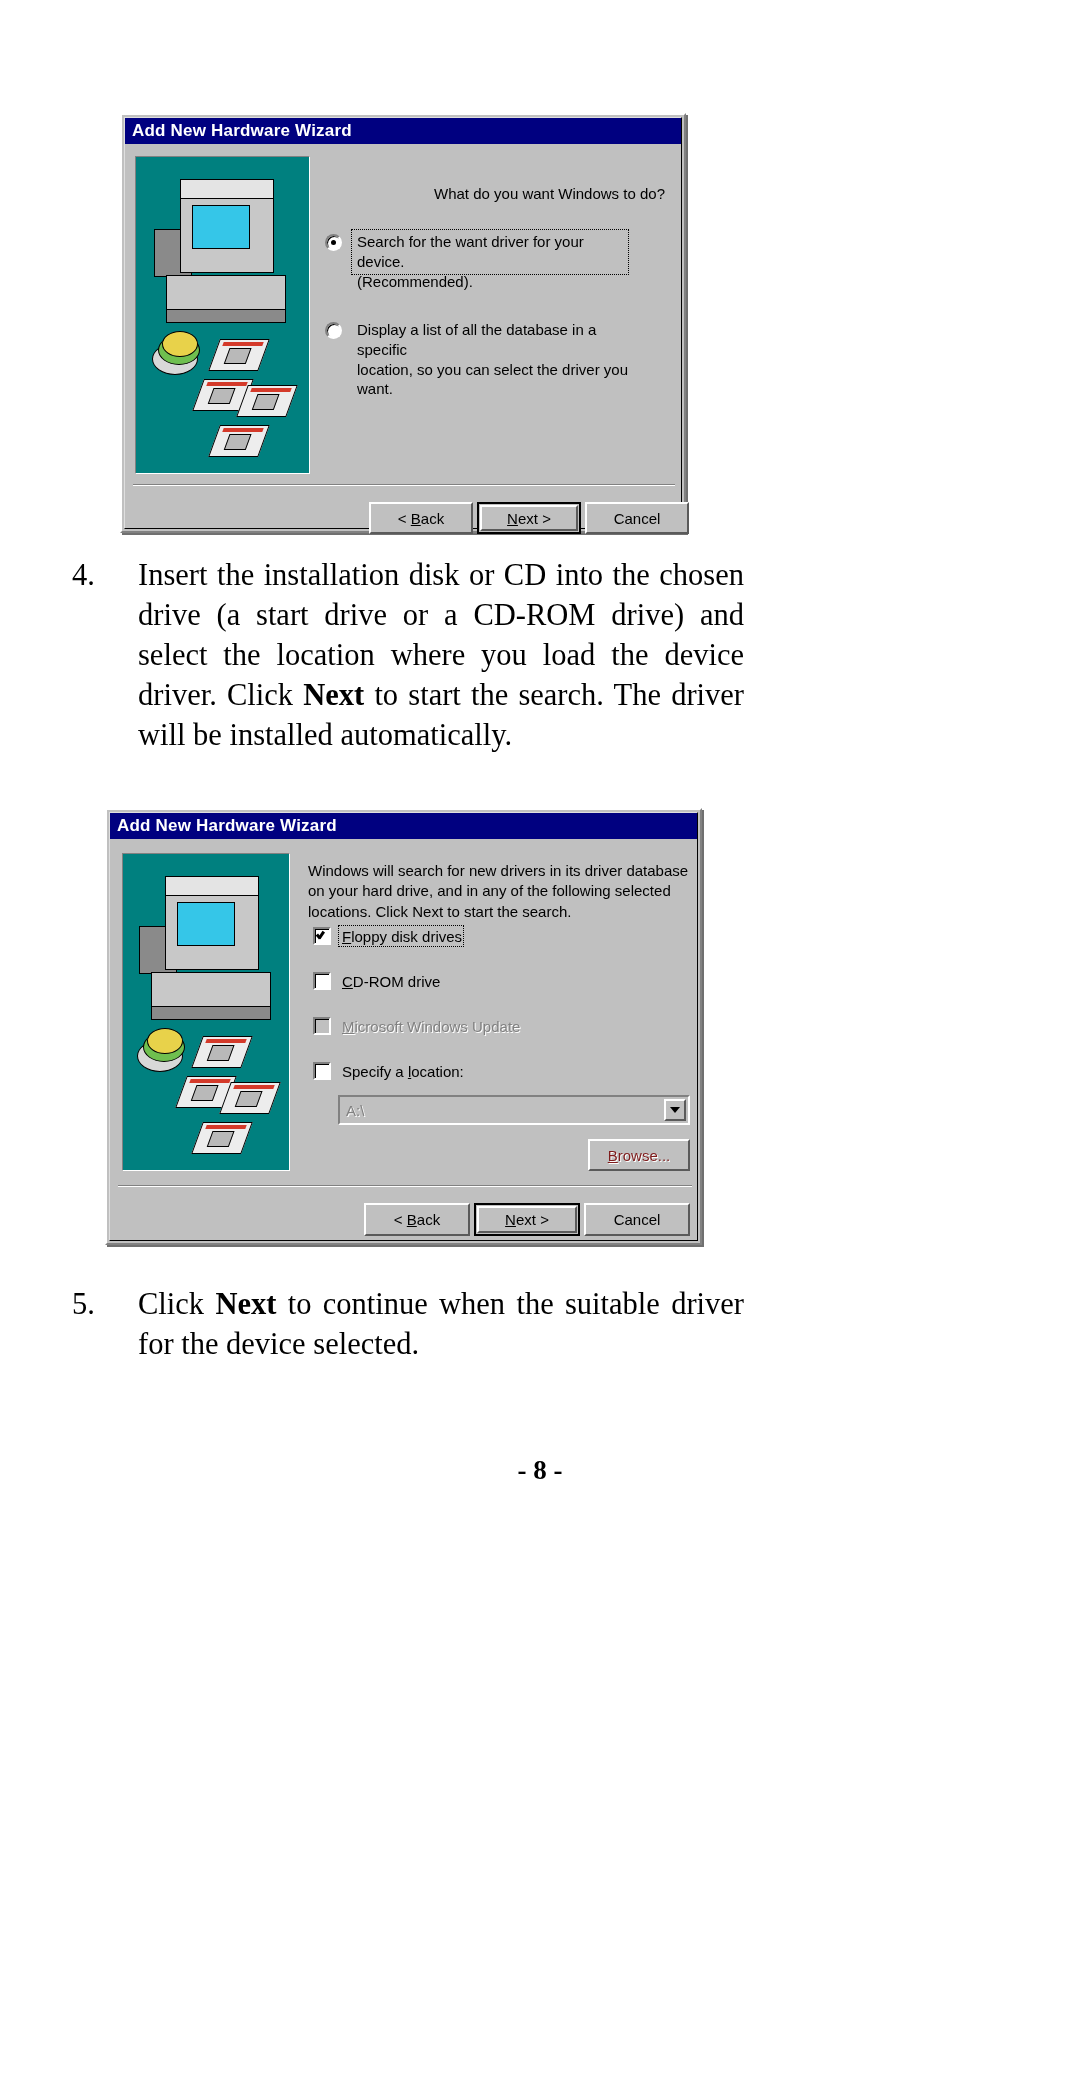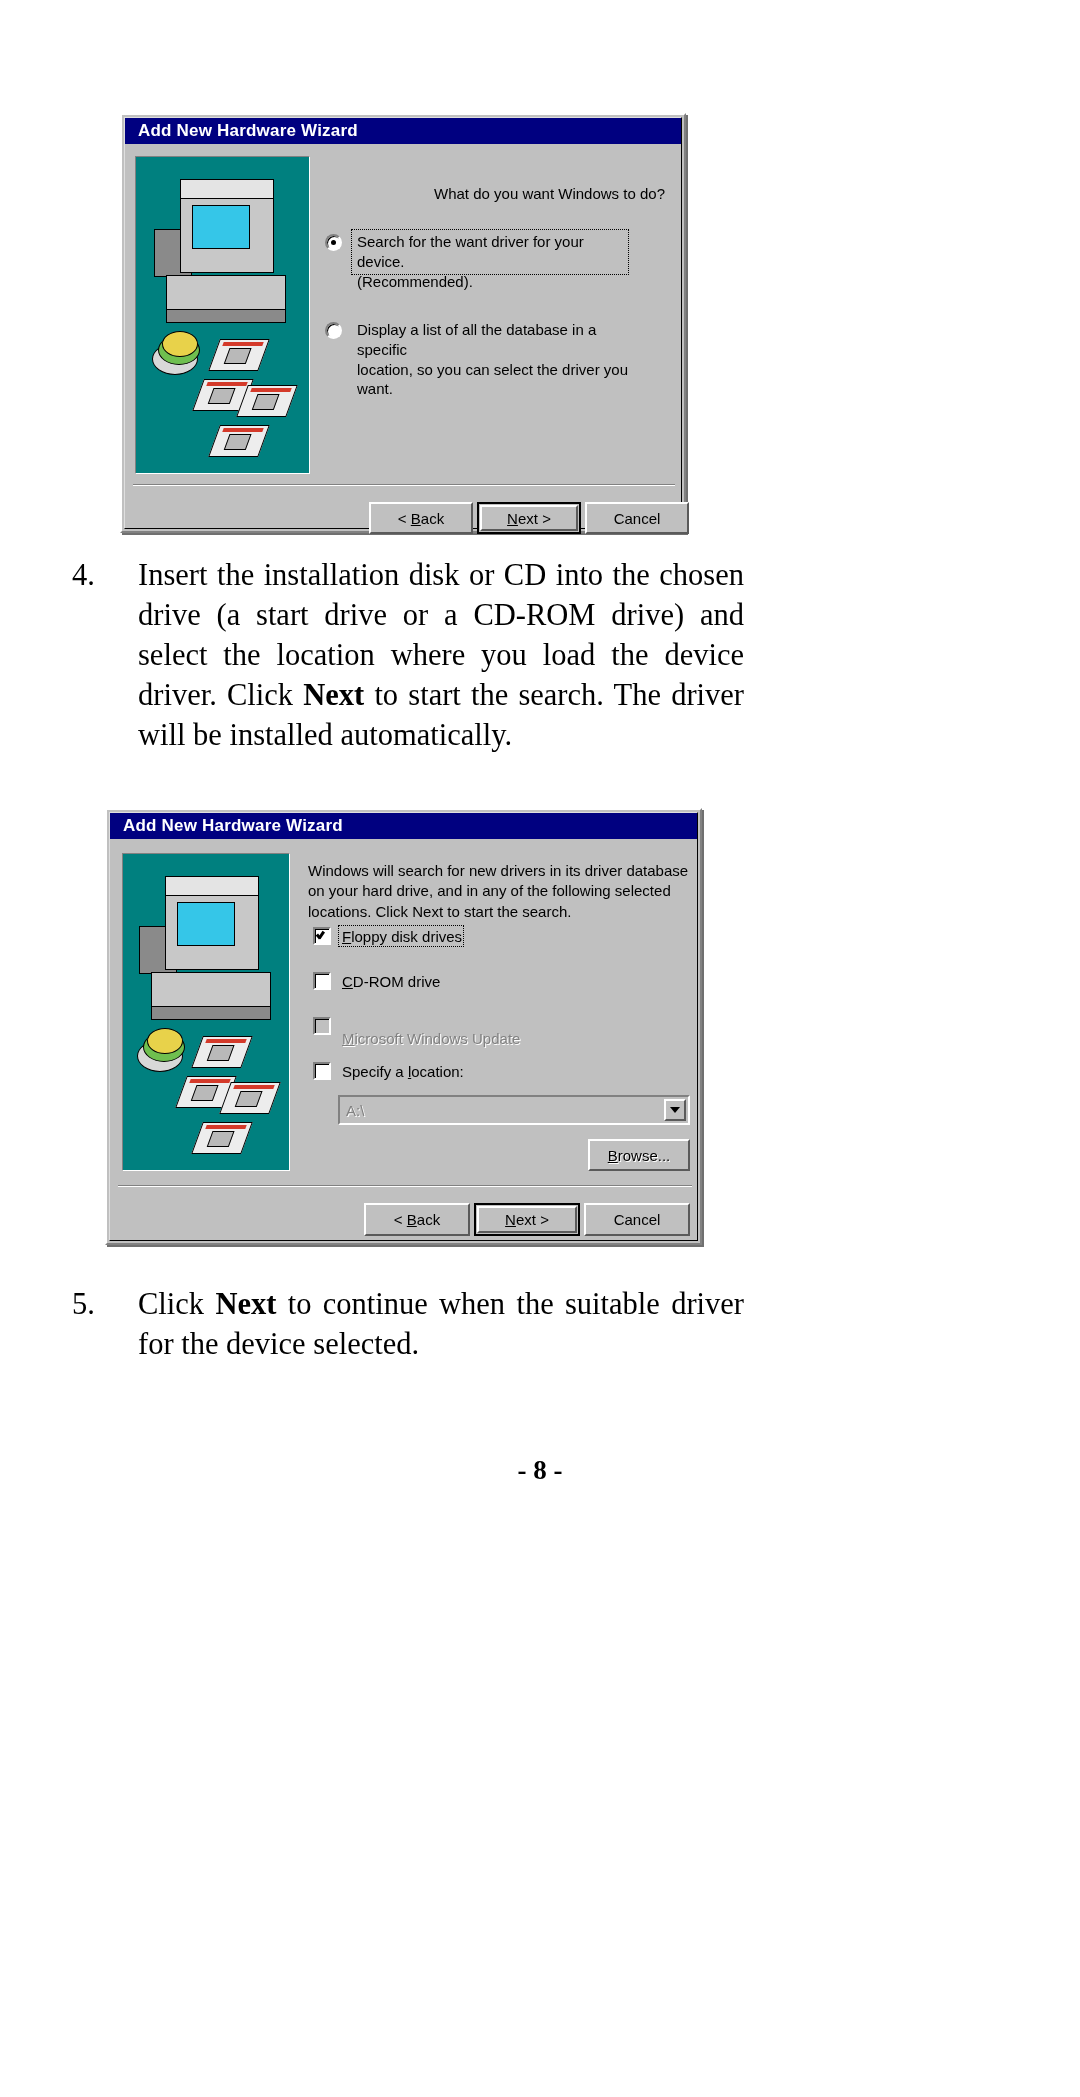--- a/index.html
+++ b/index.html
@@ -34,21 +34,21 @@
     box-sizing:border-box;
   }
   .titlebar{
     position:absolute;top:3px;left:3px;right:3px;
     height:26px;
     background:#000080;
     color:#ffffff;
     font-weight:bold;
     font-size:17px;
     line-height:26px;
-    padding-left:13px;
+    padding-left:7px;
     letter-spacing:0.2px;
     box-sizing:border-box;
     white-space:nowrap;
   }
   .dlg-body{position:absolute;left:3px;right:3px;top:29px;bottom:3px;}
 
   
   .art{
     position:absolute;
     background:#00807f;
@@ -90,21 +90,21 @@
   }
   .btn.default .inner{
     position:absolute;inset:1px;
     border-top:2px solid #ffffff;
     border-left:2px solid #ffffff;
     border-right:2px solid #5a5a5a;
     border-bottom:2px solid #5a5a5a;
     box-sizing:border-box;
     pointer-events:none;
   }
-  .btn.disabled{color:#000000;text-shadow:1px 1px 0 #ffffff;}
+  .btn.disabled{color:#7f1d1d;text-shadow:1px 1px 0 #ffffff;}
   .btn span.lbl{position:relative;z-index:2;}
   .u{text-decoration:underline;}
 
   
   .rowtext{
     position:absolute;
     font-family:"Liberation Sans", sans-serif;
     font-size:15px;
     color:#000000;
     line-height:1.32;
@@ -350,21 +350,21 @@
       <div class="chk" style="left:203px;top:88px;">
         <span class="tick"></span>
       </div>
       <div class="focusrect" style="left:228px;top:86px;width:126px;height:22px;"></div>
       <div class="rowtext" style="left:232px;top:88px;"><span class="u">F</span>loppy disk drives</div>
 
       <div class="chk" style="left:203px;top:133px;"></div>
       <div class="rowtext" style="left:232px;top:133px;"><span class="u">C</span>D-ROM drive</div>
 
       <div class="chk dis" style="left:203px;top:178px;"></div>
-      <div class="rowtext grey" style="left:232px;top:178px;margin-top:12px;"><span class="u">M</span>icrosoft Windows Update</div>
+      <div class="rowtext grey" style="left:232px;top:178px;"><span class="u">M</span>icrosoft Windows Update</div>
 
       <div class="chk" style="left:203px;top:223px;"></div>
       <div class="rowtext" style="left:232px;top:223px;">Specify a <span class="u">l</span>ocation:</div>
 
       <div class="combo" style="left:228px;top:256px;width:352px;height:30px;">
         <span class="val">A:\</span>
         <span class="arrowbox">
             <span class="tri"></span>
           </span>
       </div>

